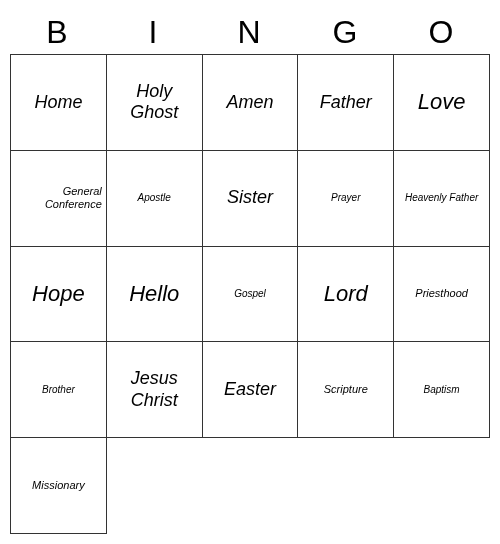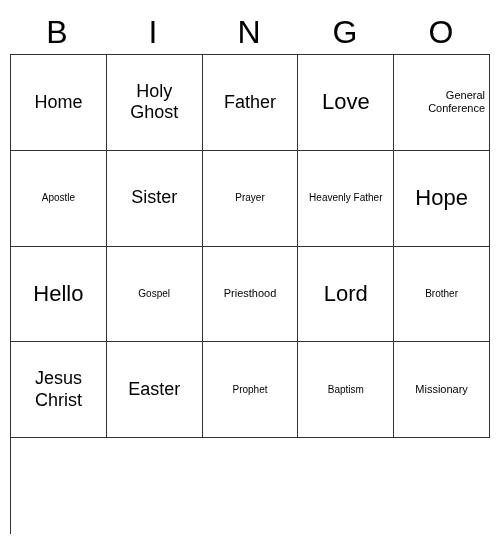--- a/index.html
+++ b/index.html
@@ -31,20 +31,21 @@
       font-weight: normal;
       letter-spacing: 2px;
     }
     .bingo-grid {
       display: grid;
       grid-template-columns: repeat(5, 1fr);
       grid-template-rows: repeat(5, 1fr);
       flex: 1;
       border-top: 1.5px solid #333;
       border-left: 1.5px solid #333;
+      font-style: italic;
     }
     .bingo-cell {
       border-right: 1.5px solid #333;
       border-bottom: 1.5px solid #333;
       display: flex;
       justify-content: center;
       align-items: center;
       text-align: center;
       padding: 4px;
     }
@@ -69,20 +70,23 @@
       <div class="bingo-header-cell">O</div>
     </div>
   <div class="bingo-grid">
   <div class="bingo-cell size-md">
         <span>Home</span>
       </div>
       <div class="bingo-cell size-md">
         <span>Holy Ghost</span>
       </div>
       <div class="bingo-cell size-md">
+        <span>Amen</span>
+      </div>
+      <div class="bingo-cell size-md">
         <span>Father</span>
       </div>
       <div class="bingo-cell size-lg">
         <span>Love</span>
       </div>
       <div class="bingo-cell size-xs">
         <span>General Conference</span>
       </div>
       <div class="bingo-cell size-sm">
         <span>Apostle</span>
@@ -98,37 +102,37 @@
       </div>
       <div class="bingo-cell size-lg">
         <span>Hope</span>
       </div>
       <div class="bingo-cell size-lg">
         <span>Hello</span>
       </div>
       <div class="bingo-cell size-sm">
         <span>Gospel</span>
       </div>
+      <div class="bingo-cell size-lg">
+        <span>Lord</span>
+      </div>
       <div class="bingo-cell size-xs">
         <span>Priesthood</span>
-      </div>
-      <div class="bingo-cell size-lg">
-        <span>Lord</span>
       </div>
       <div class="bingo-cell size-sm">
         <span>Brother</span>
       </div>
       <div class="bingo-cell size-md">
         <span>Jesus Christ</span>
       </div>
       <div class="bingo-cell size-md">
         <span>Easter</span>
       </div>
-      <div class="bingo-cell size-sm">
-        <span>Prophet</span>
+      <div class="bingo-cell size-xs">
+        <span>Scripture</span>
       </div>
       <div class="bingo-cell size-sm">
         <span>Baptism</span>
       </div>
       <div class="bingo-cell size-xs">
         <span>Missionary</span>
       </div>
     </div>
 </div>
 

